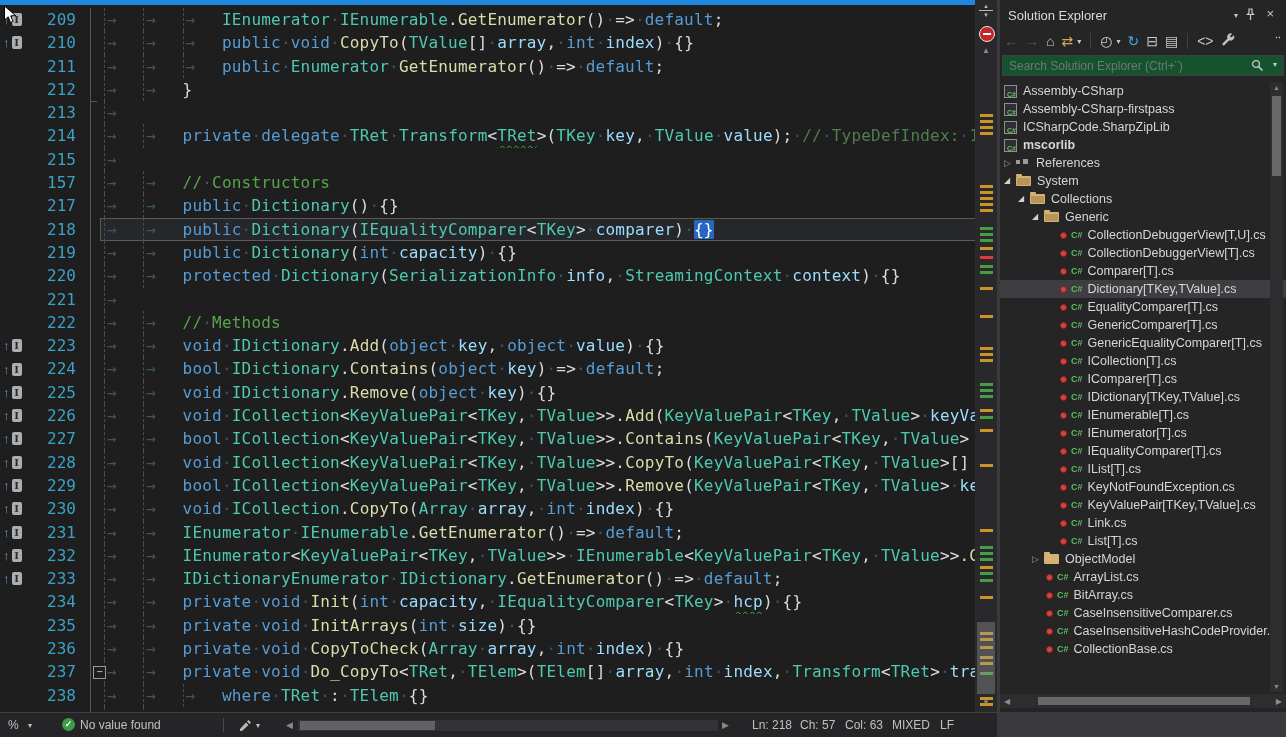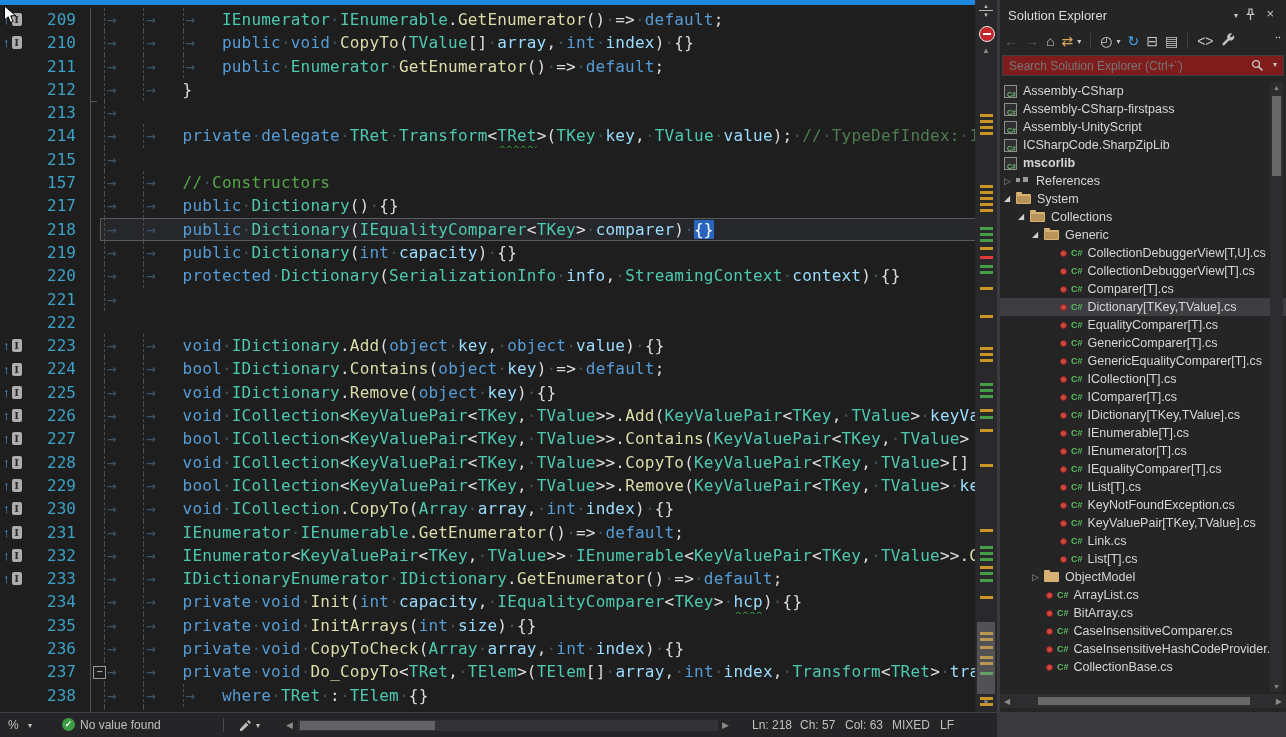--- a/index.html
+++ b/index.html
@@ -57,21 +57,21 @@
   #setitle{position:relative;height:28px;}
   #setitle .t{position:absolute;left:8px;top:8px;font-size:13px;color:#dadada;}
   #setitle .ic{position:absolute;top:8px;color:#c8c8c8;font-size:11px;cursor:default;}
   #setoolbar{position:relative;height:26px;display:flex;align-items:center;padding-left:4px;gap:7px;}
   .tbtn{color:#c8c8c8;font-size:14px;line-height:16px;}
   .tbtn.dis{color:#5d5d5d;}
   .dd{color:#c8c8c8;font-size:8px;margin-left:-3px;}
   .vsep{width:1px;height:16px;background:#3f3f46;margin:0 2px;}
   #seoverflow{position:absolute;right:5px;top:26px;color:#c8c8c8;font-size:11px;}
   #sesearch{position:relative;height:23px;padding:1px 2px;}
-  #sesearch input{width:282px;height:21px;box-sizing:border-box;background:#7f1d1d;border:1px solid #3f3f46;
+  #sesearch input{width:282px;height:21px;box-sizing:border-box;background:#14532d;border:1px solid #3f3f46;
                   color:#9a9a9a;font:12px "Liberation Sans",sans-serif;padding:0 34px 0 6px;outline:none;}
   #sesearch .mag{position:absolute;right:22px;top:4px;}
   #sesearch .sdd{position:absolute;right:9px;top:6px;color:#c8c8c8;font-size:8px;}
   #setree{position:absolute;left:0;top:82px;width:286px;height:612px;overflow:hidden;font-size:12.5px;}
   .trow{position:relative;height:18px;line-height:18px;white-space:nowrap;display:flex;align-items:center;}
   .trow.selrow{background:#3d3d42;}
   .trow .lbl{color:#d6d6d6;}
   .trow .lbl.b{font-weight:bold;}
   .arrE{color:#d0d0d0;font-size:8px;width:12px;flex:none;} .arrC{color:#9a9a9a;font-size:9px;width:12px;flex:none;}
   .fold{width:15px;height:10px;background:#d7b173;border-radius:1px;position:relative;margin-right:6px;flex:none;}
@@ -221,20 +221,21 @@
             <div class="outl"></div>
           </div>
           <div class="content"><span class="tab">→</span><span class="tab"></span></div>
         </div>
         <div class="code-row">
           <div class="gutter">
             <div class="mk"></div>
             <div class="num">222</div>
             <div class="outl"></div>
           </div>
+          <div class="content"><span class="tab">→</span><span class="tab">→</span><span class="tk-c">//</span><span class="sp">·</span><span class="tk-c">Methods</span></div>
         </div>
         <div class="code-row">
           <div class="gutter">
             <div class="mk">
               <span class="up">↑</span>
               <span class="ibox">I</span>
             </div>
             <div class="num">223</div>
             <div class="outl"></div>
           </div>
@@ -543,26 +544,20 @@
         <div class="trow" style="padding-left: 4px;">
           <span class="proj">
             <i>C#</i>
           </span>
           <span class="lbl">Assembly-CSharp-firstpass</span>
         </div>
         <div class="trow" style="padding-left: 4px;">
           <span class="proj">
             <i>C#</i>
           </span>
-          <span class="lbl">Assembly-UnityScript</span>
-        </div>
-        <div class="trow" style="padding-left: 4px;">
-          <span class="proj">
-            <i>C#</i>
-          </span>
           <span class="lbl">ICSharpCode.SharpZipLib</span>
         </div>
         <div class="trow" style="padding-left: 4px;">
           <span class="proj">
             <i>C#</i>
           </span>
           <span class="lbl b">mscorlib</span>
         </div>
         <div class="trow" style="padding-left: 4px;">
           <span class="arrC">▷</span>

